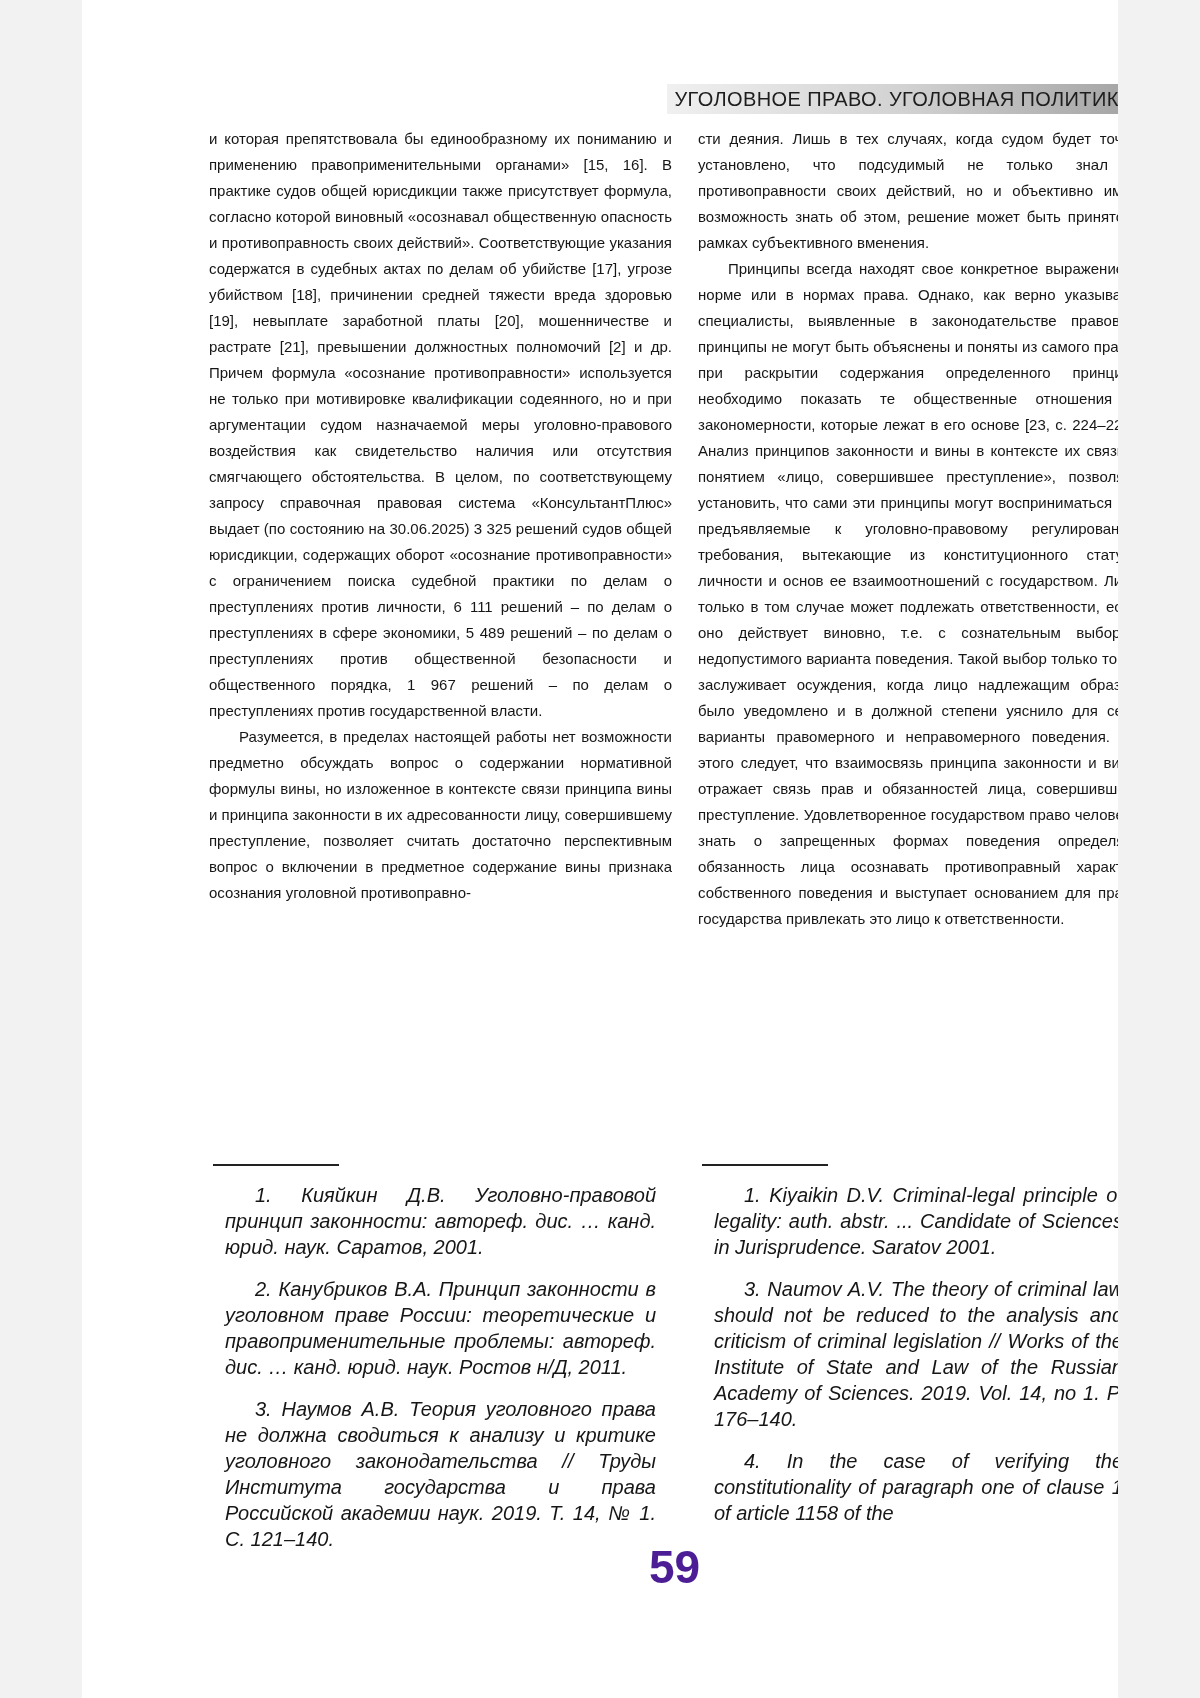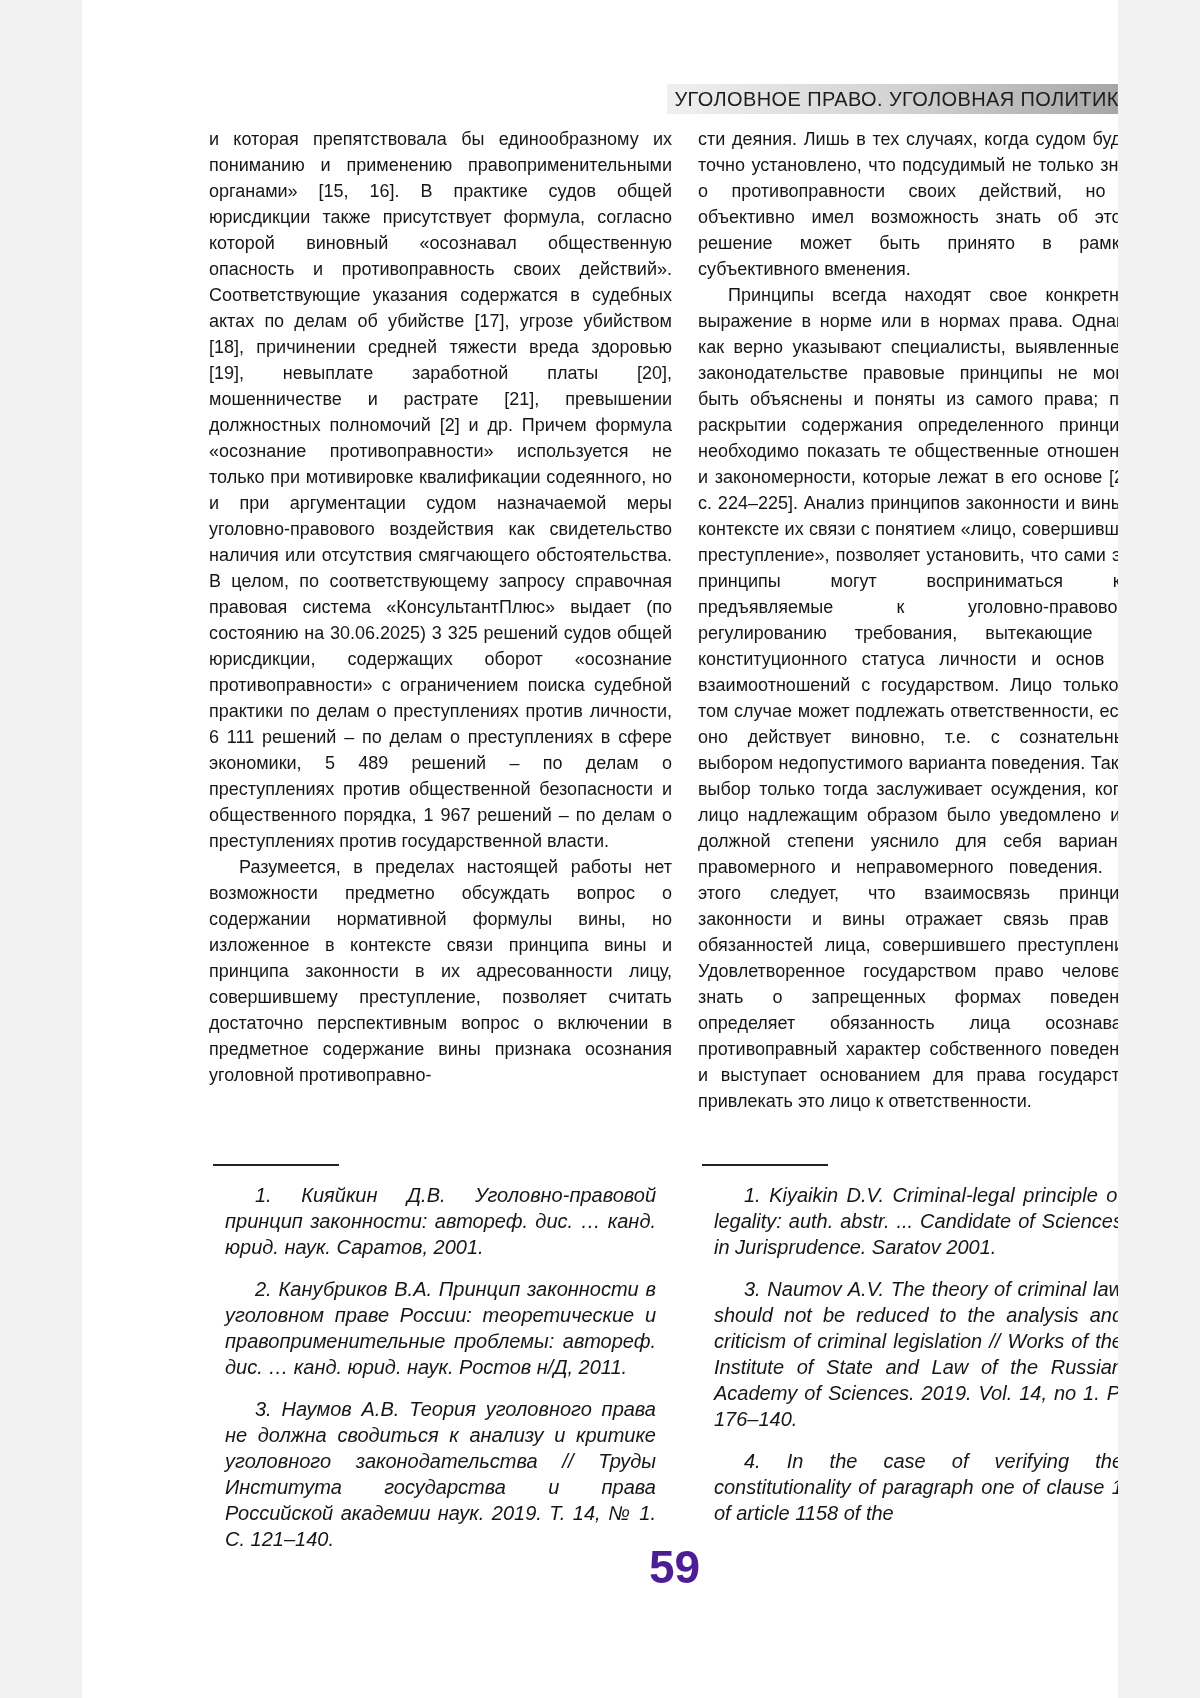--- a/index.html
+++ b/index.html
@@ -26,21 +26,21 @@
     letter-spacing: 0.4px;
     color: #1d1d1d;
     white-space: nowrap;
   }
   .col {
     position: absolute;
     top: 126px;
     height: 1032px;
     overflow: hidden;
     text-align: justify;
-    font-size: 18px;
+    font-size: 15px;
     line-height: 26px;
     hyphens: auto;
     -webkit-hyphens: auto;
   }
   .col.left  { left: 127px; width: 463px; }
   .col.right { left: 616px; width: 441px; }
   p.para { margin: 0; }
   p.para.indent { text-indent: 30px; }
   .footnotes {
     position: absolute;

